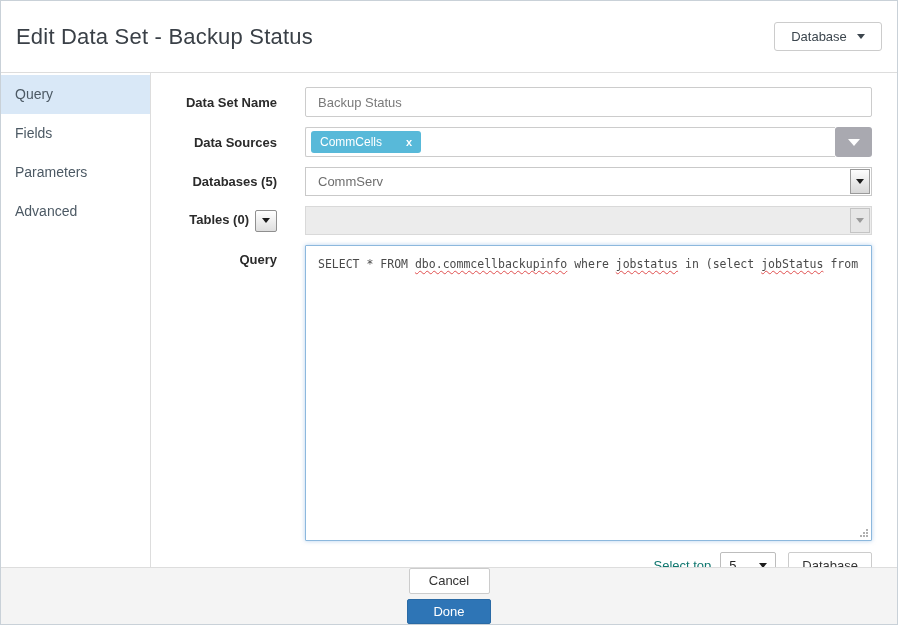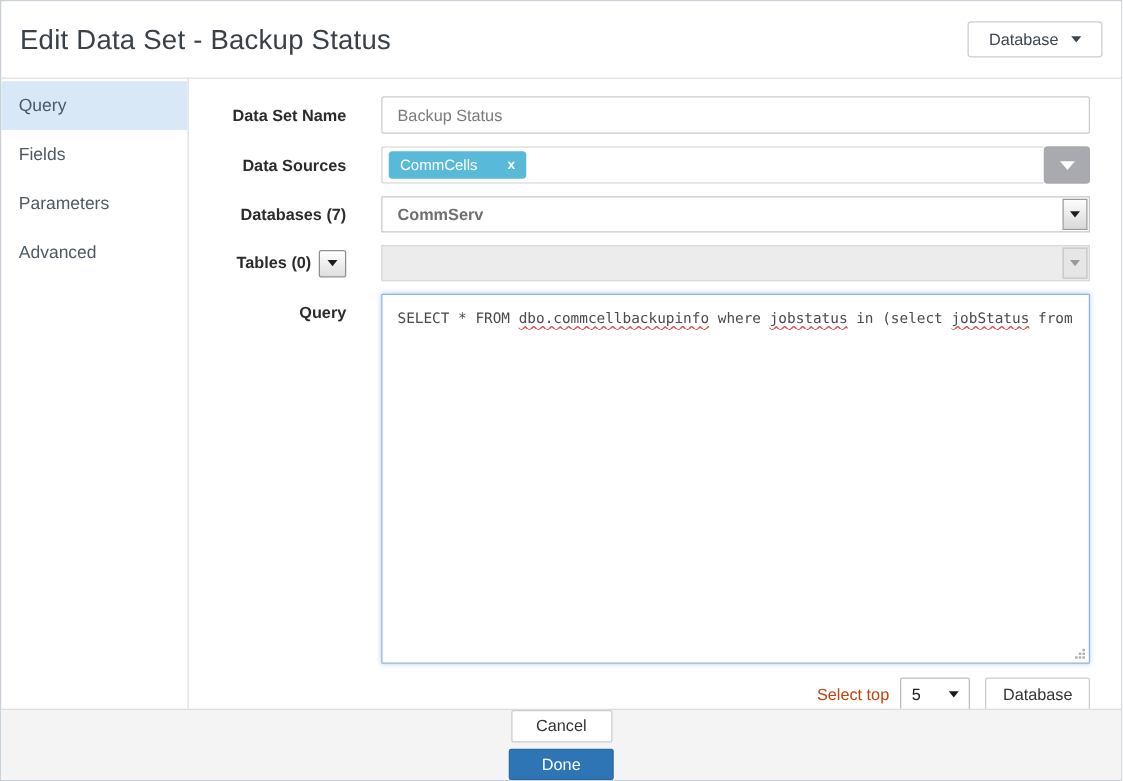--- a/index.html
+++ b/index.html
@@ -3,21 +3,21 @@
 <meta charset="utf-8">
 <style>
   * { margin:0; padding:0; box-sizing:border-box; }
   html,body { background:#fff; }
   body { font-family:"Liberation Sans", sans-serif; }
 
   .dialog { width:898px; height:625px; border:1px solid #c9d1d8; background:#fff;
             display:flex; flex-direction:column; overflow:hidden; }
 
   
-  .header { height:62px; flex-shrink:0; border-bottom:1px solid #dddddd;
+  .header { height:72px; flex-shrink:0; border-bottom:1px solid #dddddd;
             display:flex; align-items:center; justify-content:space-between; padding:0 15px; }
   .title { font-size:22px; color:#3a4047; letter-spacing:.2px; }
   .db-btn { height:29px; min-width:108px; border:1px solid #cccccc; border-radius:3px; background:#fff;
             display:flex; align-items:center; justify-content:center; gap:10px;
             font-size:13px; color:#3c464e; cursor:pointer; padding:0 12px; }
 
   .caret-down { width:0; height:0; border-left:4px solid transparent; border-right:4px solid transparent;
                 border-top:5px solid #3c464e; display:inline-block; }
 
   
@@ -41,21 +41,21 @@
   .tag { background:#58b9d9; color:#fff; border-radius:3px; height:22px; display:inline-flex;
          align-items:center; padding:0 9px; font-size:12px; gap:24px; }
   .tag-x { font-size:11px; font-weight:bold; cursor:pointer; }
   .gray-dd { width:37px; height:30px; background:#a9a9b0; border-radius:3px;
              display:flex; align-items:center; justify-content:center; cursor:pointer; }
   .gray-dd .tri { width:0; height:0; border-left:6px solid transparent; border-right:6px solid transparent;
                   border-top:7px solid #ffffff; }
 
   
   .select-box { flex:1; height:29px; border:1px solid #c9c9c9; background:#fff; position:relative;
-                display:flex; align-items:center; padding:0 26px 0 12px; font-size:13px; color:#6e6e6e; cursor:pointer;font-weight:bold; }
+                display:flex; align-items:center; padding:0 26px 0 12px; font-size:13px; color:#6e6e6e; cursor:pointer; }
   .select-arrow { position:absolute; right:1px; top:1px; bottom:1px; width:20px;
                   border:1px solid #9a9a9a; background:linear-gradient(#fdfdfd,#d8d8d8);
                   display:flex; align-items:center; justify-content:center; }
   .select-arrow .tri { width:0; height:0; border-left:4px solid transparent; border-right:4px solid transparent;
                        border-top:5px solid #1c1c1c; }
   .select-box.disabled { background:#ececec; border-color:#d9d9d9; cursor:default; }
   .select-box.disabled .select-arrow { border-color:#c4c4c4; background:#e6e6e6; }
   .select-box.disabled .select-arrow .tri { border-top-color:#9a9a9a; }
 
   .mini-dd { display:inline-flex; width:22px; height:22px; border:1px solid #8f8f8f; border-radius:2px;
@@ -74,21 +74,21 @@
   .sp { text-decoration:underline; text-decoration-style:wavy; text-decoration-color:#e04f4f;
         text-decoration-thickness:1px; text-underline-offset:2px; text-decoration-skip-ink:none; }
   .tcaret { display:inline-block; width:1px; height:13px; background:#222; vertical-align:-2px; margin-left:1px; }
   .grip { position:absolute; right:2px; bottom:2px; width:10px; height:10px; }
   .grip::before { content:""; position:absolute; width:2px; height:2px; background:#b0b0b0;
                   left:7px; top:1px;
                   box-shadow:0 3px 0 #b0b0b0, -3px 3px 0 #b0b0b0, 0 6px 0 #b0b0b0, -3px 6px 0 #b0b0b0, -6px 6px 0 #b0b0b0; }
 
   
   .preview-bar { display:flex; justify-content:flex-end; align-items:center; margin-top:11px; }
-  .preview-label { font-size:13px; color:#c2410c; margin-right:9px; }
+  .preview-label { font-size:13px; color:#0f766e; margin-right:9px; }
   .top-select { width:56px; height:27px; border:1px solid #bdbdbd; border-radius:2px; background:#fff;
                 display:flex; align-items:center; justify-content:space-between; padding:0 8px;
                 font-size:13px; color:#222; cursor:pointer; margin-right:12px; }
   .top-select .tri { width:0; height:0; border-left:4px solid transparent; border-right:4px solid transparent;
                      border-top:5px solid #1c1c1c; }
   .preview-btn { height:27px; padding:0 13px; border:1px solid #cccccc; border-radius:2px; background:#fff;
                  font-size:13px; color:#333; cursor:pointer; font-family:"Liberation Sans",sans-serif; }
 
   
   .footer { height:57px; flex-shrink:0; background:#f4f4f4; border-top:1px solid #dddddd;
@@ -135,21 +135,21 @@
               <span class="tag-x">x</span>
             </span>
           </div>
           <div class="gray-dd">
             <span class="tri"></span>
           </div>
         </div>
       </div>
 
       <div class="form-row">
-        <div class="form-label">Databases (7)</div>
+        <div class="form-label">Databases (5)</div>
         <div class="select-box">
           <span>CommServ</span>
           <span class="select-arrow">
             <span class="tri"></span>
           </span>
         </div>
       </div>
 
       <div class="form-row">
         <div class="form-label">

